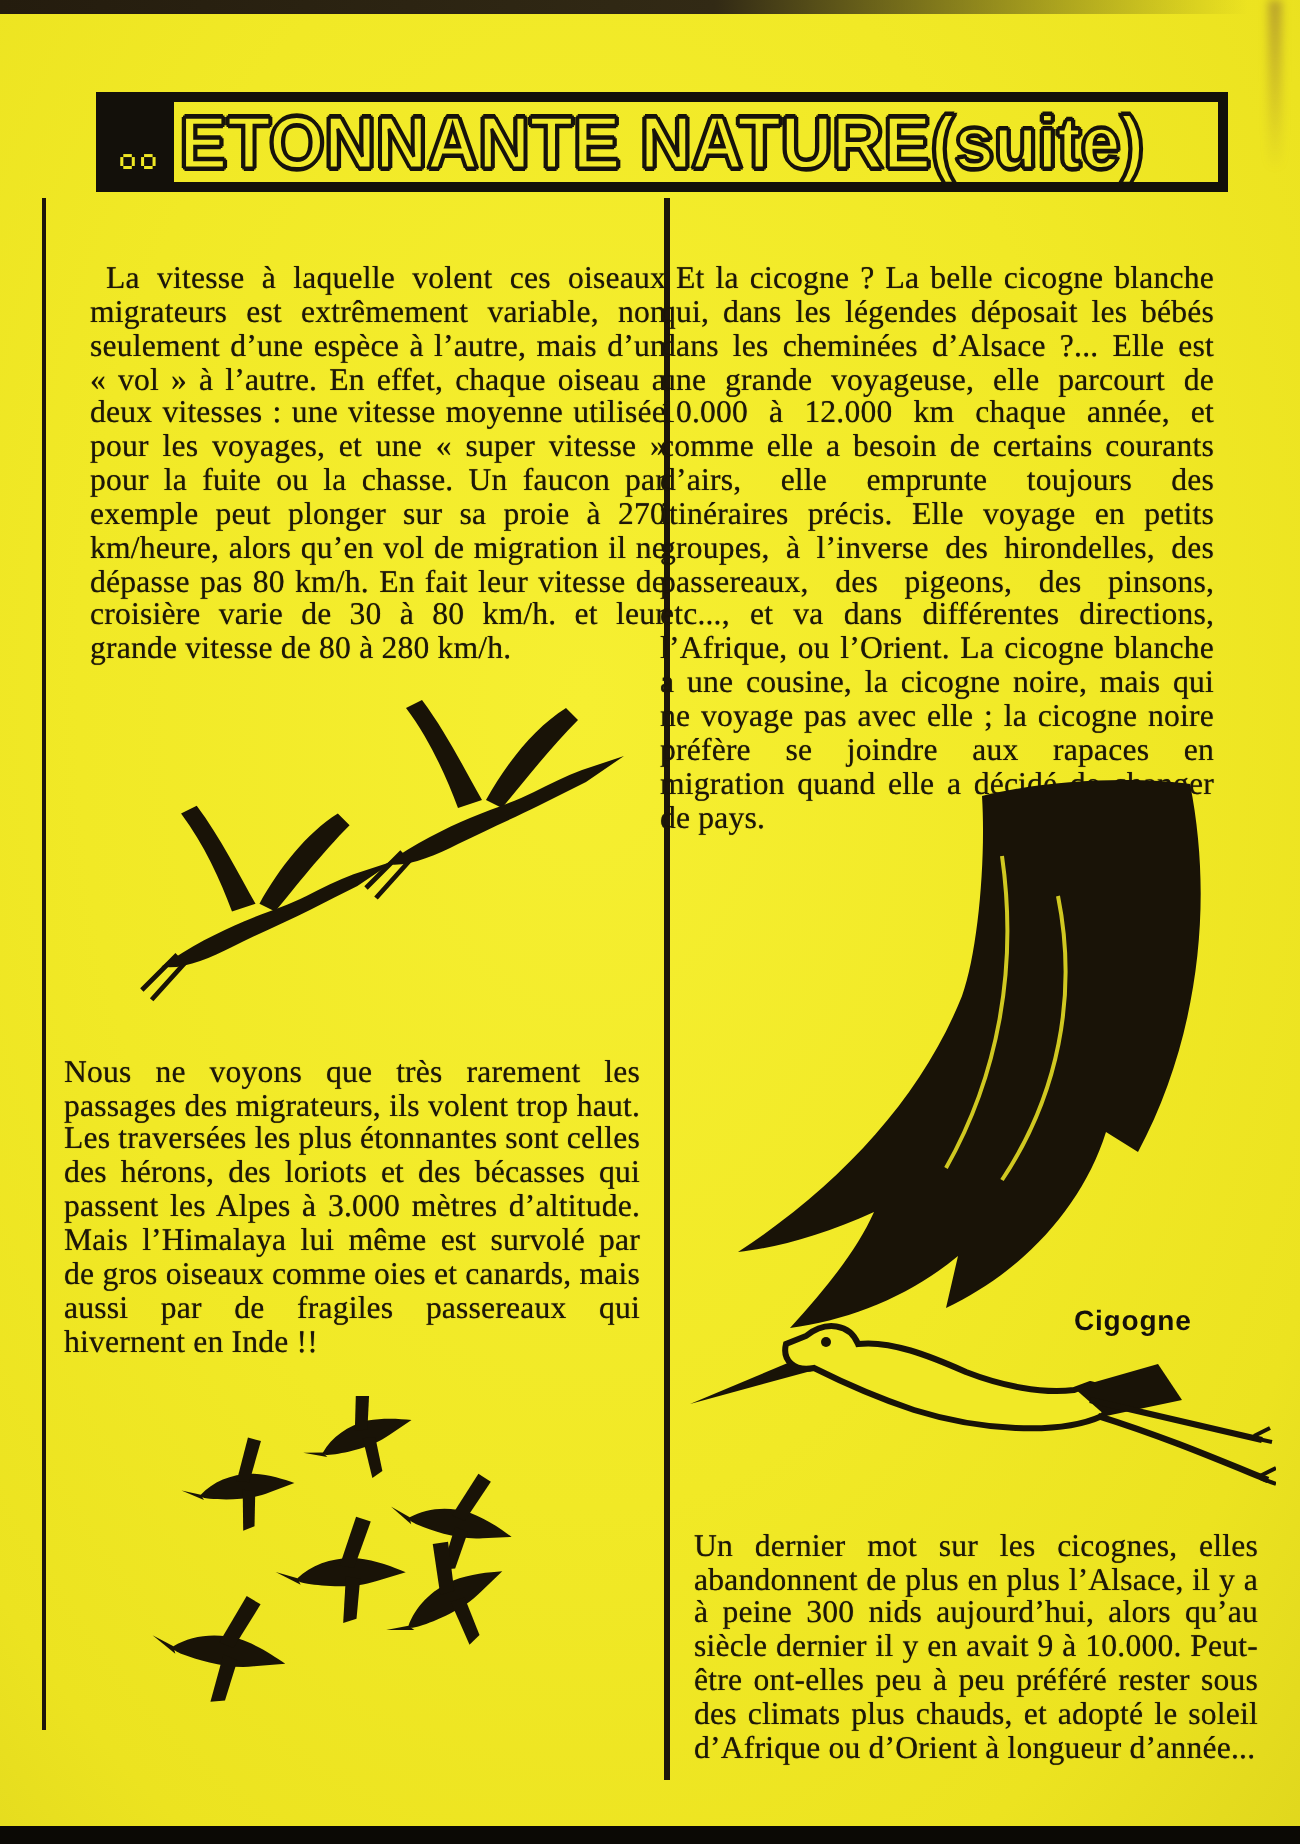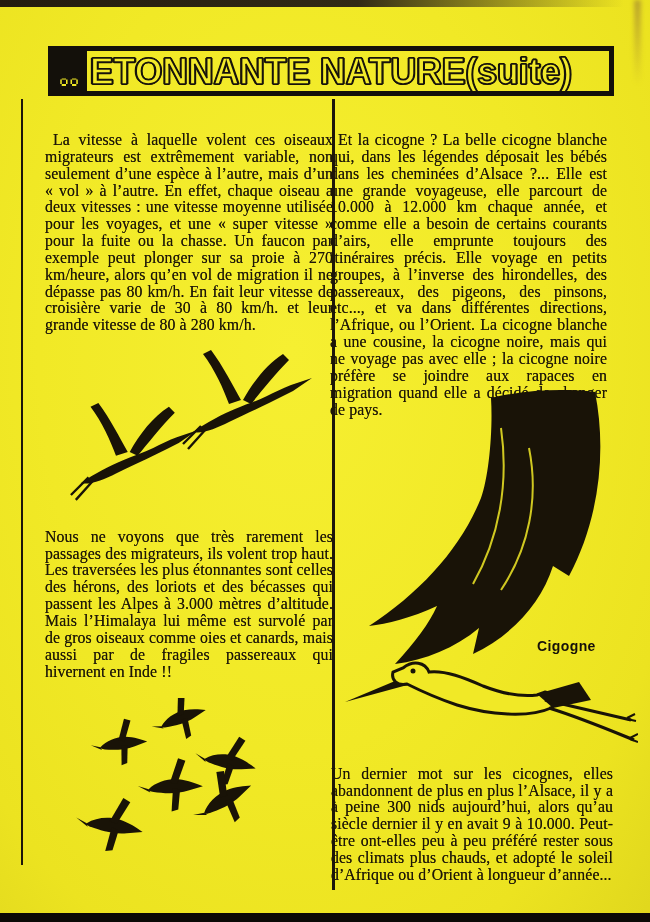--- a/index.html
+++ b/index.html
@@ -41,30 +41,30 @@
     transform:scaleX(0.96);transform-origin:left center;padding-left:3px;margin-top:1px;
   }
   
   .para{
     position:absolute;color:#1d1708;font-size:15.8px;line-height:16.85px;
     text-align:justify;letter-spacing:.1px;
     text-shadow:0 0 .4px rgba(25,18,6,.75);
   }
   .indent{text-indent:8px;margin-top:32px;}
   #para-speed{left:45px;top:100px;width:288px;}
-  #para-altitude{left:45px;top:513px;width:288px;}
+  #para-altitude{left:32px;top:513px;width:288px;}
   #para-stork-intro{left:330px;top:100px;width:277px;}
-  #para-last{left:331px;top:750px;width:282px;}
+  #para-last{left:347px;top:750px;width:282px;}
   
   .illus{position:absolute;}
   #cranes-svg{left:65px;top:342px;}
   #geese-svg{left:75px;top:698px;}
   #stork-svg{left:333px;top:388px;}
   #stork-caption{
-    position:absolute;left:537px;top:638px;
+    position:absolute;left:537px;top:652px;
     font-family:"Liberation Sans",sans-serif;font-weight:700;font-size:14px;
     color:#15100a;letter-spacing:.4px;text-align:right;
   }
 </style>
 </head>
 <body>
 
 <div id="page">
 
   <div class="scan-top"></div>

